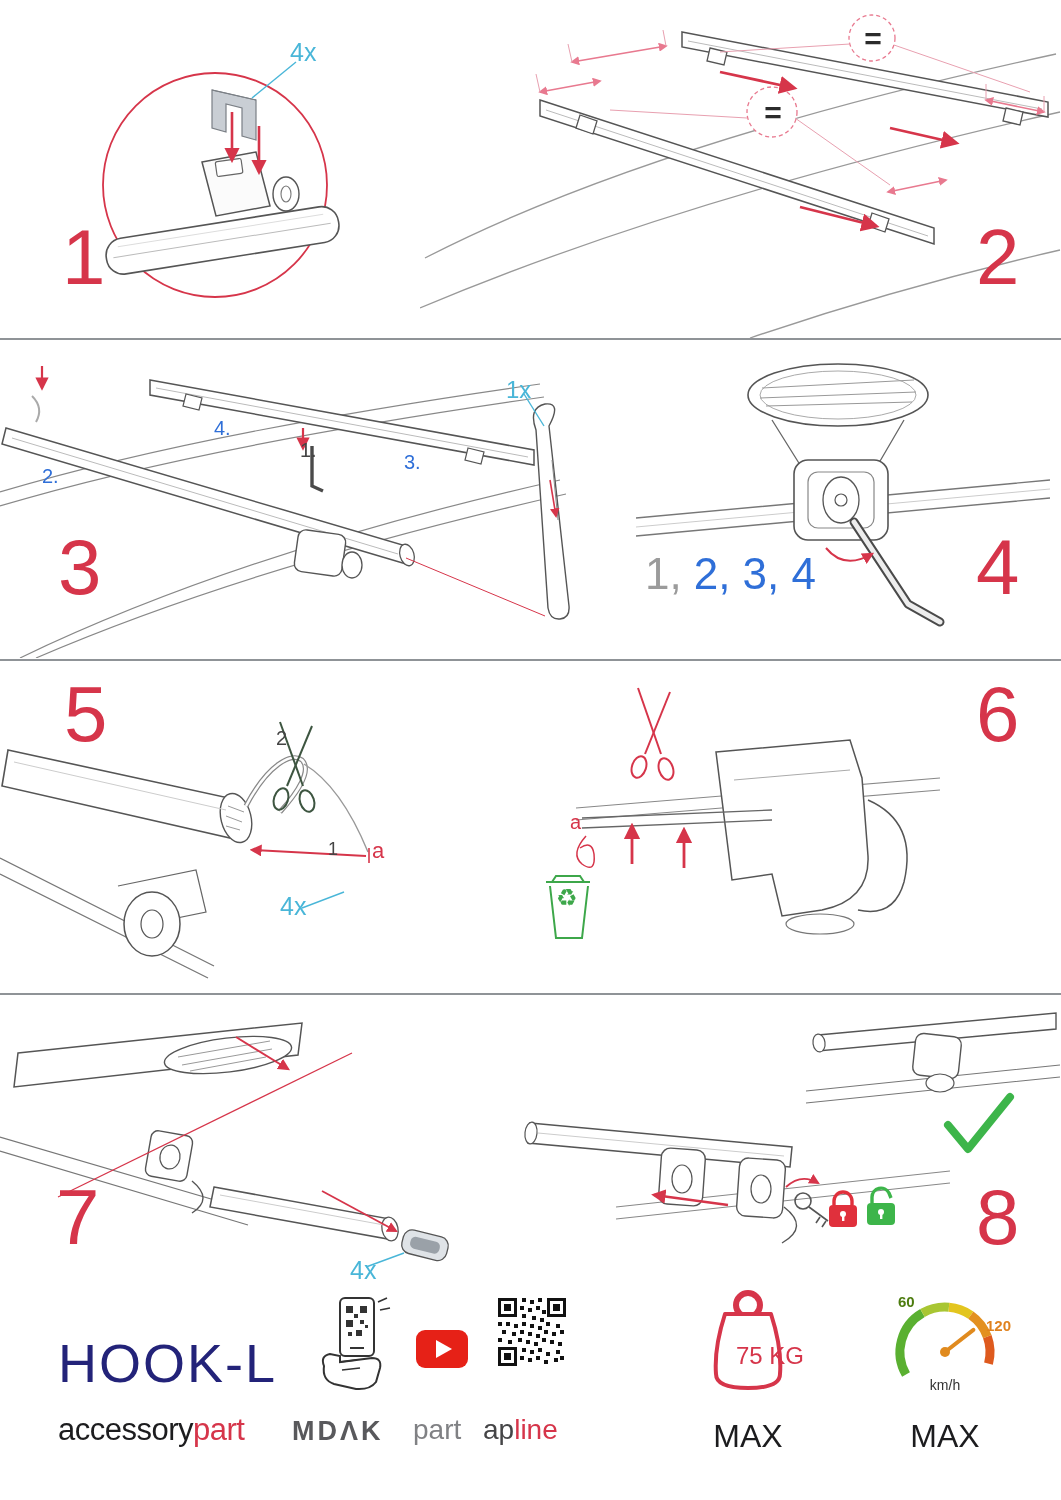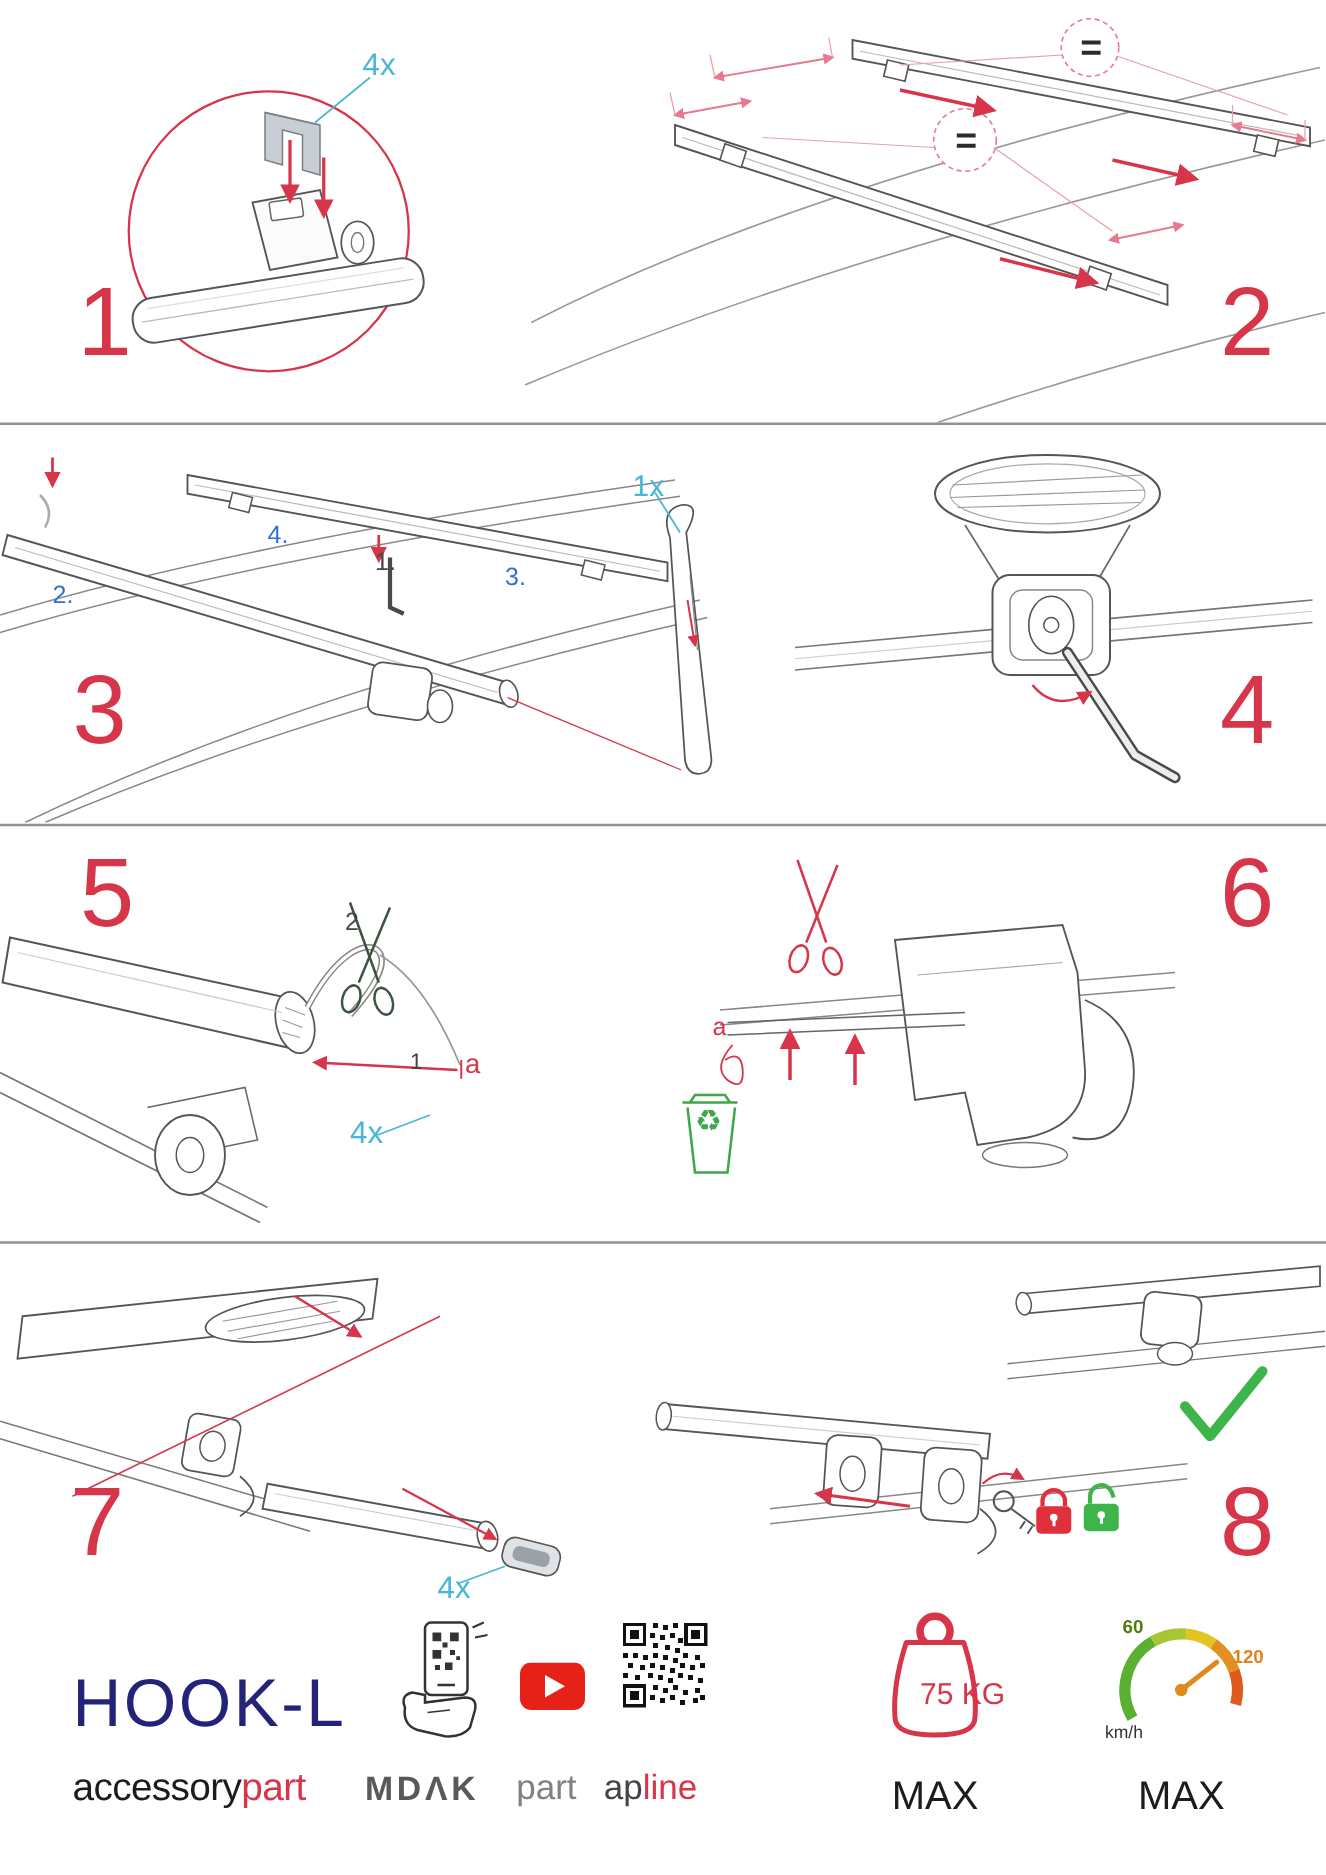--- a/index.html
+++ b/index.html
@@ -24,21 +24,21 @@
   .brand .b2 { color:#d6354a; }
   .logo-mdak { position:absolute; font-size:27px; font-weight:700; color:#59595c; letter-spacing:3px; line-height:1; }
   .logo-ipqi { position:absolute; font-size:28px; font-weight:400; color:#808184; line-height:1; }
   .logo-apline { position:absolute; font-size:28px; font-weight:300; line-height:1; }
   .logo-apline .a1 { color:#454547; }
   .logo-apline .a2 { color:#d6354a; }
   .max { position:absolute; width:112px; text-align:center; font-size:32px; font-weight:400; color:#1c1c1e; line-height:1; }
   .wval { position:absolute; width:112px; text-align:right; font-size:24px; font-weight:500; color:#d6354a; line-height:1; }
   .sp-lo { position:absolute; font-size:15px; font-weight:600; color:#4d7c0f; line-height:1; }
   .sp-hi { position:absolute; font-size:15px; font-weight:600; color:#e0821e; line-height:1; }
-  .sp-unit { position:absolute; width:122px; text-align:left; font-size:14px; color:#333; line-height:1; }
+  .sp-unit { position:absolute; width:122px; text-align:center; font-size:14px; color:#333; line-height:1; }
 </style>
 </head>
 <body>
 
 <div class="page">
 
   <div class="divider" style="top:338px"></div>
   <div class="divider" style="top:659px"></div>
   <div class="divider" style="top:993px"></div>
 
@@ -168,20 +168,23 @@
     <g>
       <rect x="174" y="120" width="94" height="80" rx="14" fill="#fff" stroke="#555" stroke-width="1.6"></rect>
       <rect x="188" y="132" width="66" height="56" rx="10" fill="none" stroke="#888" stroke-width="1.2"></rect>
       <ellipse cx="221" cy="160" rx="18" ry="23" fill="#fff" stroke="#555" stroke-width="1.3"></ellipse>
       <circle cx="221" cy="160" r="6" fill="none" stroke="#555" stroke-width="1.2"></circle>
     </g>
     <path d="M234,182 L288,264 L320,282" fill="none" stroke="#4a4a4a" stroke-width="9" stroke-linecap="round" stroke-linejoin="round"></path>
     <path d="M234,182 L288,264 L320,282" fill="none" stroke="#ededed" stroke-width="5" stroke-linecap="round" stroke-linejoin="round"></path>
     <path d="M206,208 Q224,230 252,214" fill="none" stroke="#d6354a" stroke-width="2" marker-end="url(#m4r)"></path>
   </svg>
+  <div class="seq" style="left:645px;top:552px">
+    <span class="grey">1,</span><span class="rest blue">2, 3, 4</span>
+  </div>
   <div class="step-num" style="left:976px;top:528px">4</div>
 
   <svg class="draw" style="left:0;top:660px" width="520" height="335" viewBox="0 0 520 335">
     <defs>
         <marker id="m5r" viewBox="0 0 10 10" refX="8" refY="5" markerWidth="6" markerHeight="6" orient="auto-start-reverse">
           <path d="M0,0L10,5L0,10z" fill="#d6354a"></path>
         </marker>
       </defs>
     <path d="M0,198 L214,306 M0,214 L208,318" stroke="#777" stroke-width="1.3" fill="none"></path>
     <g>

